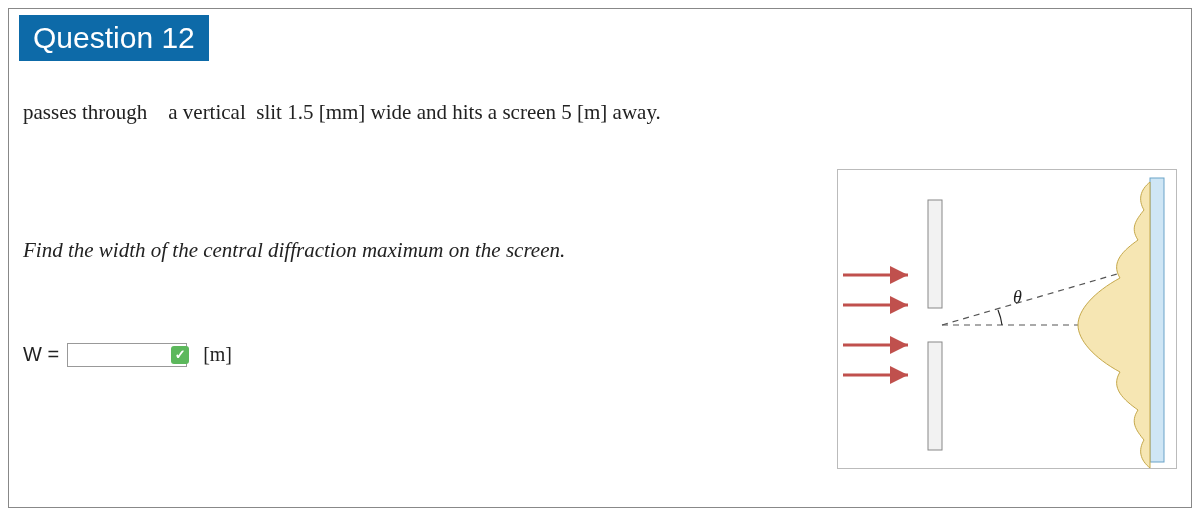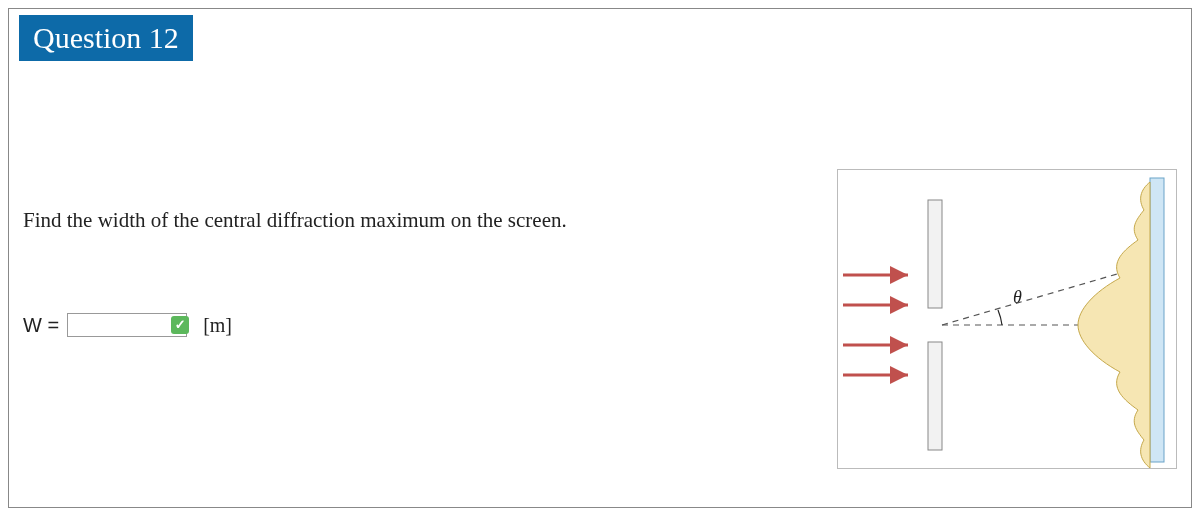--- a/index.html
+++ b/index.html
@@ -14,37 +14,38 @@
       border: 1px solid #888;
       margin: 8px;
       padding: 0;
       height: 500px;
       position: relative;
     }
     .question-badge {
       display: inline-block;
       background: #0d6aa8;
       color: #ffffff;
-      font-family: Liberation Serif, serif;
+      font-family: Liberation Sans, sans-serif;
       font-size: 30px;
       font-weight: 400;
       padding: 6px 14px;
       margin: 6px 0 0 10px;
     }
     .problem-text {
       font-size: 21px;
       color: #222;
       padding: 8px 14px 0 14px;
       line-height: 1.4;
     }
     .find-text {
       font-size: 21px;
       color: #222;
       padding: 0 14px;
       margin-top: 110px;
+      font-style: italic;
     }
     .answer-row {
       display: flex;
       align-items: center;
       gap: 8px;
       padding: 0 14px;
       margin-top: 80px;
       font-size: 20px;
     }
     .answer-label {
@@ -89,20 +90,21 @@
     }
   </style>
 </head>
 <body>
 
 <div class="container">
   <div class="question-badge">Question 12</div>
   
   <div class="problem-text">
     <br>
+    <span style="white-space: pre;">passes through    a vertical  slit 1.5 [mm] wide and hits a screen 5 [m] away.</span>
   </div>
 
   <div class="find-text">Find the width of the central diffraction maximum on the screen.</div>
 
   <div class="answer-row">
     <span class="answer-label">W =</span>
     <input class="answer-input" type="text" value="" style="">
     <span class="check-badge">✓</span>
     <span class="unit-label">[m]</span>
   </div>

